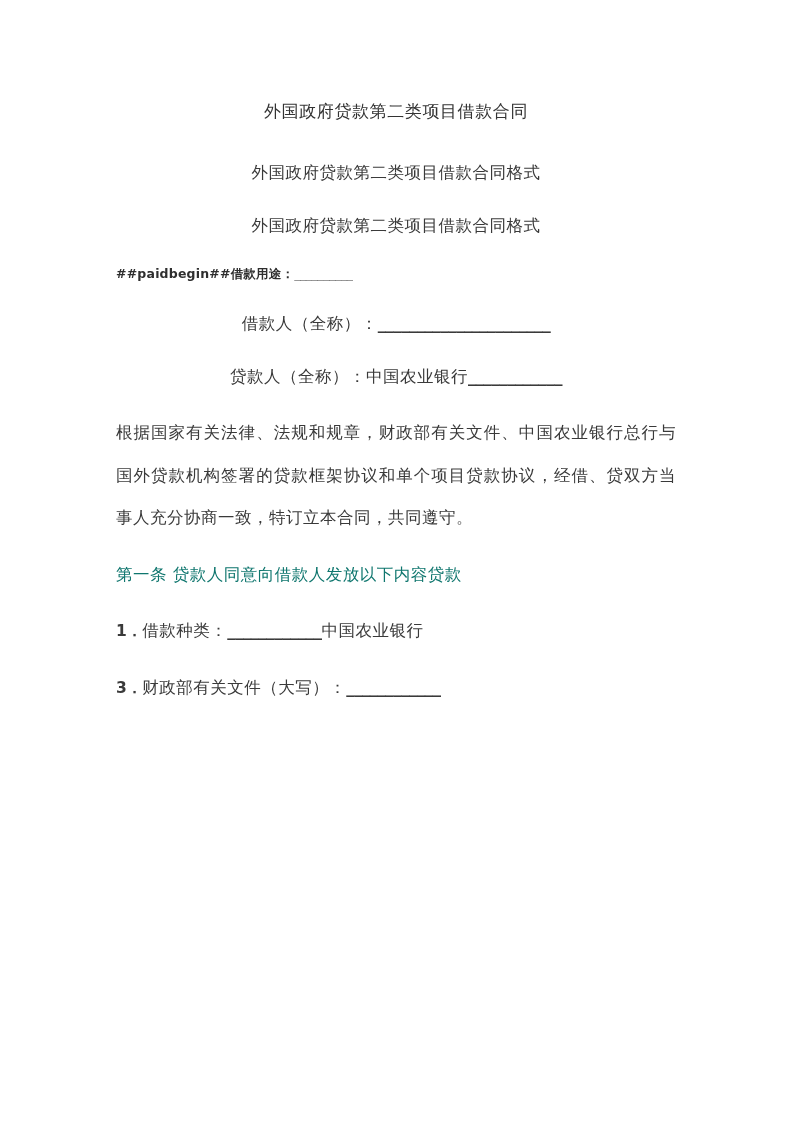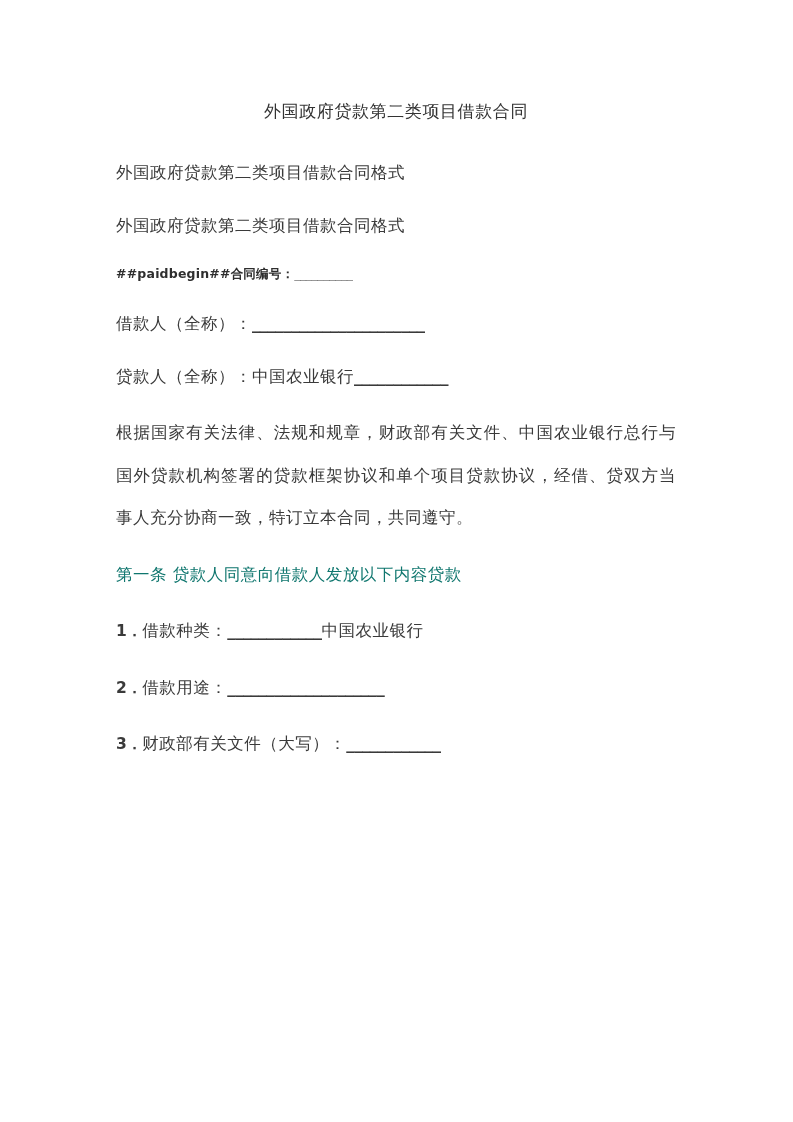--- a/index.html
+++ b/index.html
@@ -39,21 +39,21 @@
     font-weight: 400;
   }
 
   
   .para {
     font-size: 16.5px;
     line-height: 42.5px;
     letter-spacing: 0.5px;
     margin: 0 0 10px 0;
     color: #3a3a3a;
-    text-align: left;
+    text-align: center;
     white-space: normal;
     word-break: break-all;
   }
 
   
   .para.justify {
     text-align: justify;
     text-align-last: left;
     text-justify: inter-character;
   }
@@ -119,41 +119,38 @@
   <div class="content">
 
     <h1 class="doc-title">外国政府贷款第二类项目借款合同</h1>
 
 
     <p class="para gap-sm">外国政府贷款第二类项目借款合同格式</p>
 
     <p class="para gap-sm">外国政府贷款第二类项目借款合同格式</p>
 
     <p class="marker-line">
-      <span class="mark">##paidbegin##</span><span class="cjk">合同编号：</span><span class="blank">__________</span>
+      <span class="mark">##paidbegin##</span><span class="cjk">借款用途：</span><span class="blank">__________</span>
     </p>
 
     <p class="para">
       <span>借款人（全称）：</span><span class="blank">______________________</span>
     </p>
 
     <p class="para gap-md">
       <span>贷款人（全称）：中国农业银行</span><span class="blank">____________</span>
     </p>
 
     <p class="para justify gap-md">根据国家有关法律、法规和规章，财政部有关文件、中国农业银行总行与国外贷款机构签署的贷款框架协议和单个项目贷款协议，经借、贷双方当事人充分协商一致，特订立本合同，共同遵守。</p>
 
     <p class="section-head">第一条  贷款人同意向借款人发放以下内容贷款</p>
 
     <p class="clause-item">
       <span class="num">1．</span><span>借款种类：</span><span class="blank">____________</span><span>中国农业银行</span>
     </p>
 
-    <p class="clause-item">
-      <span class="num">2．</span><span>借款用途：</span><span class="blank">____________________</span><span></span>
-    </p>
 
     <p class="clause-item">
       <span class="num">3．</span><span>财政部有关文件（大写）：</span><span class="blank">____________</span><span></span>
     </p>
 
   </div>
 </div>
 
 </body></html>

